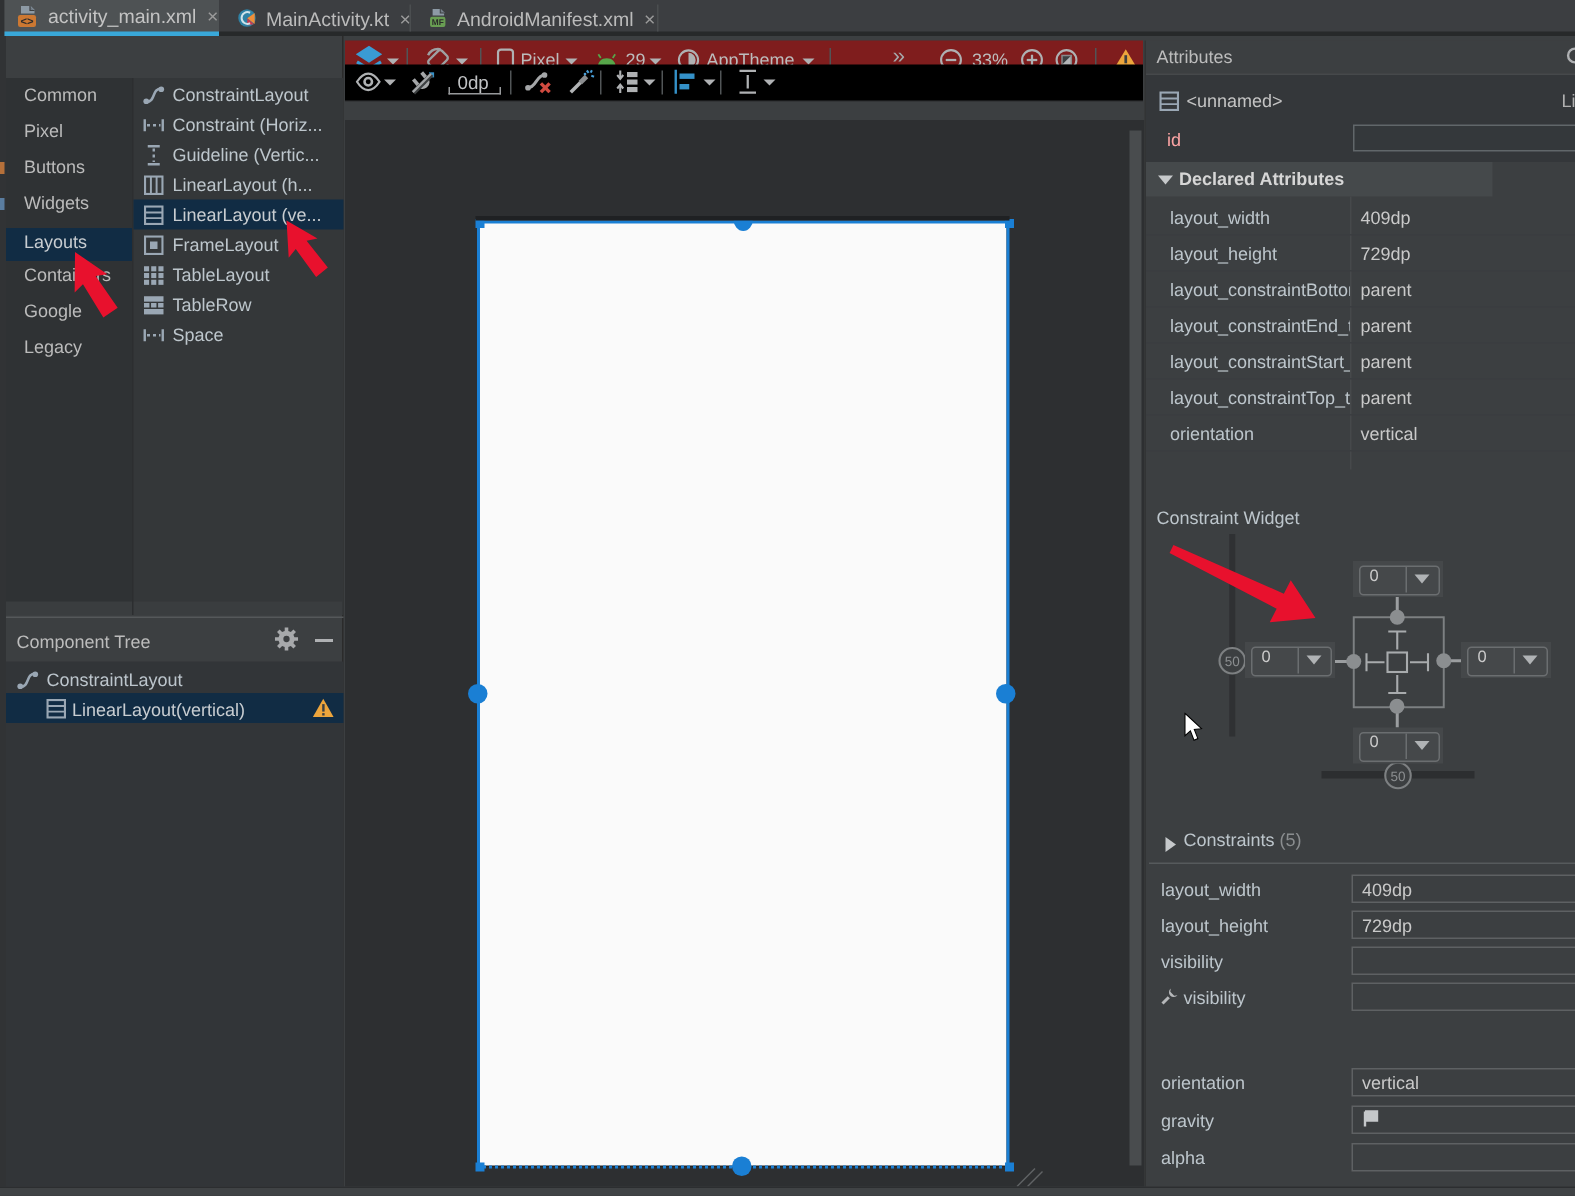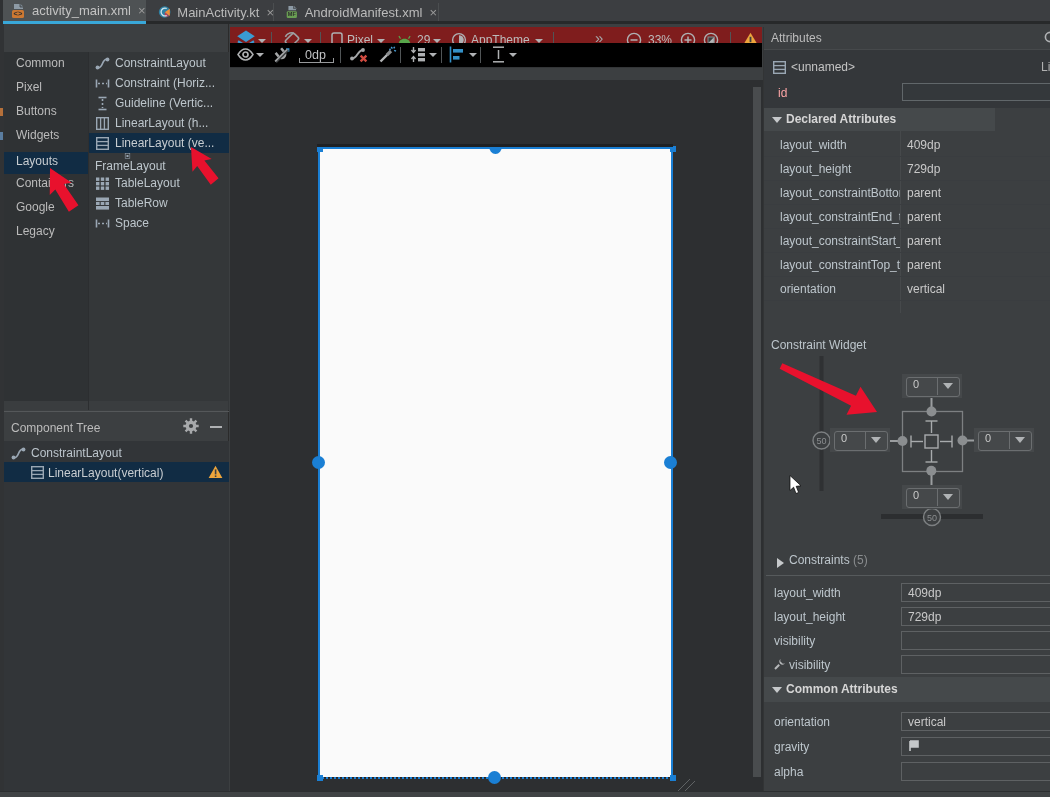--- a/index.html
+++ b/index.html
@@ -151,21 +151,21 @@
           <span>LinearLayout (h...</span>
         </div>
     <div class="pi" style="top:81px;">
           <svg width="15" height="15" viewBox="0 0 15 15">
             <rect x="1.7" y="1.7" width="11.6" height="11.6" fill="none" stroke="#9aa7b4" stroke-width="1.4"></rect>
             <line x1="2" y1="5.6" x2="13" y2="5.6" stroke="#9aa7b4" stroke-width="1.3"></line>
             <line x1="2" y1="9.4" x2="13" y2="9.4" stroke="#9aa7b4" stroke-width="1.3"></line>
           </svg>
           <span style="color:#c8cdd1;">LinearLayout (ve...</span>
         </div>
-    <div class="pi" style="top:101px;flex-direction:column;">
+    <div class="pi" style="top:101px;">
           <svg width="15" height="15" viewBox="0 0 15 15">
             <rect x="1.7" y="1.7" width="11.6" height="11.6" fill="none" stroke="#9aa7b4" stroke-width="1.4"></rect>
             <rect x="5" y="5" width="5" height="5" fill="#9aa7b4"></rect>
           </svg>
           <span>FrameLayout</span>
         </div>
     <div class="pi" style="top:121px;">
           <svg width="15" height="15" viewBox="0 0 15 15">
             <g fill="#9aa7b4">
               <rect x="1" y="1.5" width="3.4" height="3.4"></rect>
@@ -539,24 +539,20 @@
         <div class="inpbox2"></div>
       </div>
   <div class="brow" style="top:626px;">
         <span class="blab"><svg width="12" height="12" viewBox="0 0 12 12" style="margin-right:3px;vertical-align:-1px;">
             <path d="M1 11 L5.2 6.8" stroke="#b6b8ba" stroke-width="2" fill="none"></path>
             <path d="M6.5 1 a3.2 3.2 0 1 0 4.5 4.5 L8.8 5.8 L6.2 3.2 Z" fill="#b6b8ba"></path>
           </svg>visibility</span>
         <div class="inpbox2"></div>
       </div>
 
-  <div class="abs secthead" style="left:0;top:650px;width:287px;height:25px;">
-    <span class="abs sectarrow" style="left:8px;top:10px;"></span>
-    <span class="abs" style="left:22px;top:5px;">Common Attributes</span>
-  </div>
   <div class="brow" style="top:683px;">
         <span class="blab">orientation</span>
         <div class="inpbox2">vertical</div>
       </div>
   <div class="brow" style="top:733px;">
         <span class="blab">alpha</span>
         <div class="inpbox2"></div>
       </div>
   <div class="brow" style="top:708px;">
         <span class="blab">gravity</span>

